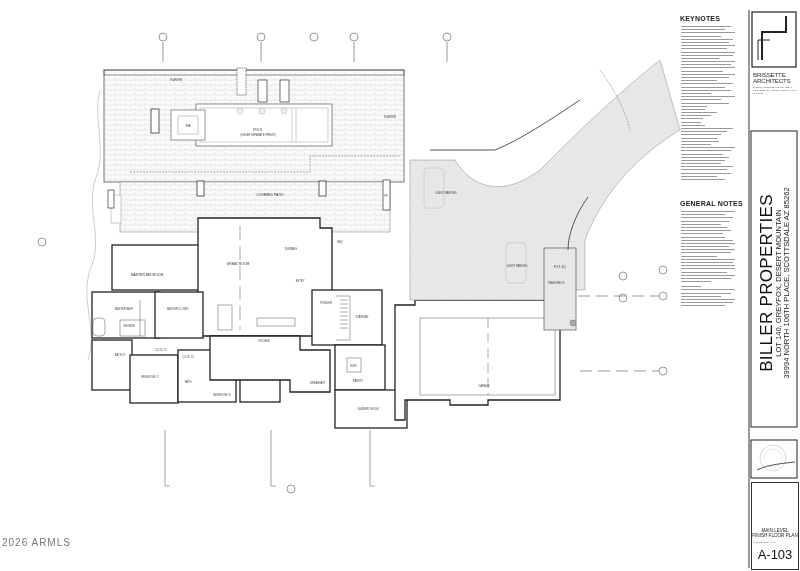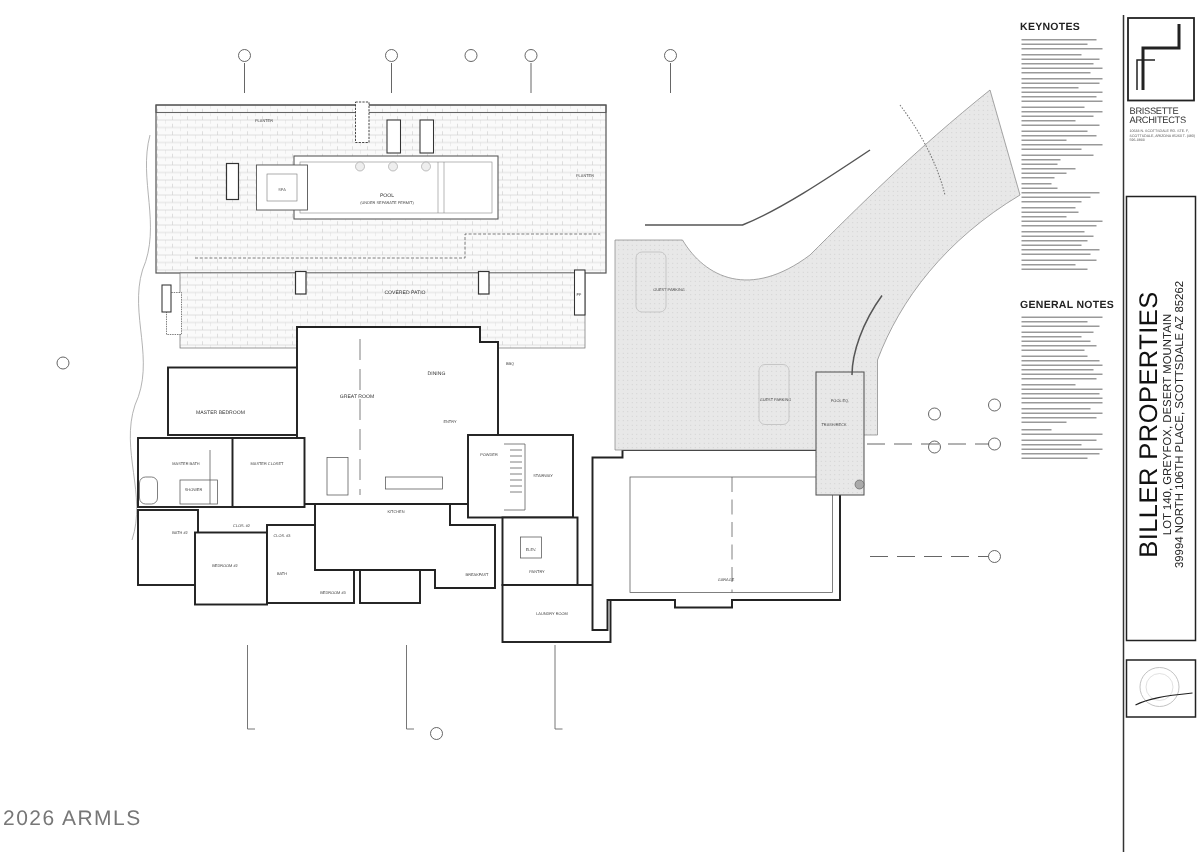--- a/index.html
+++ b/index.html
@@ -15,21 +15,21 @@
   .firm{position:absolute;left:753px;top:72px;width:44px;font-size:6.2px;line-height:6px;color:#333;letter-spacing:-0.2px;}
   .firm-sub{position:absolute;left:753px;top:86px;width:44px;font-size:2.4px;line-height:3px;color:#555;}
   .proj{position:absolute;left:751px;top:140px;width:46px;height:285px;}
   .proj .rot{position:absolute;left:50%;top:50%;transform:translate(-50%,-50%) rotate(-90deg);white-space:nowrap;text-align:center;}
   .proj .name{font-size:17px;letter-spacing:0.3px;color:#111;display:block;line-height:17px;}
   .proj .addr{font-size:7.6px;color:#222;display:block;line-height:8px;}
   .sheetbox{position:absolute;left:751px;top:482px;width:46px;height:86px;border:1px solid #333;background:#fff;}
   .sheet-t1{position:absolute;left:0;width:46px;top:45px;text-align:center;font-size:4.6px;line-height:5px;color:#222;}
   .sheet-scale{position:absolute;left:2px;top:58px;font-size:2.5px;color:#555;}
   .sheet-no{position:absolute;left:0;width:46px;top:64px;text-align:center;font-size:13px;color:#111;}
-  .wm{position:absolute;left:2px;top:537px;font-size:14px;color:#777;letter-spacing:1px;font-weight:300;}
+  .wm{position:absolute;left:2px;top:537px;font-size:10px;color:#777;letter-spacing:1px;font-weight:300;}
 </style>
 </head>
 <body>
 
 <div class="sheet">
 
   <svg width="800" height="571" viewBox="0 0 800 571" style="position:absolute;left:0;top:0">
     <defs>
       <pattern id="tile" width="10" height="5" patternUnits="userSpaceOnUse">
         <rect width="10" height="5" fill="#fafafa"></rect>
@@ -295,15 +295,23 @@
   <div class="firm-sub">10633 N. SCOTTSDALE RD. STE. F, SCOTTSDALE, ARIZONA 85260 T. (480) 596-3833</div>
 
   <div class="proj">
     <div class="rot">
       <span class="name">BILLER PROPERTIES</span>
       <span class="addr">LOT 140, GREYFOX, DESERT MOUNTAIN</span>
       <span class="addr">39994 NORTH 106TH PLACE, SCOTTSDALE AZ 85262</span>
     </div>
   </div>
 
+  <div class="sheetbox">
+    <div class="sheet-t1">
+      <span>MAIN LEVEL</span><br>
+      <span>FINISH FLOOR PLAN</span>
+    </div>
+    <div class="sheet-scale">SCALE: 3/16"=1'-0"</div>
+    <div class="sheet-no">A-103</div>
+  </div>
 
   <div class="wm">2026 ARMLS</div>
 </div>
 
 </body></html>

